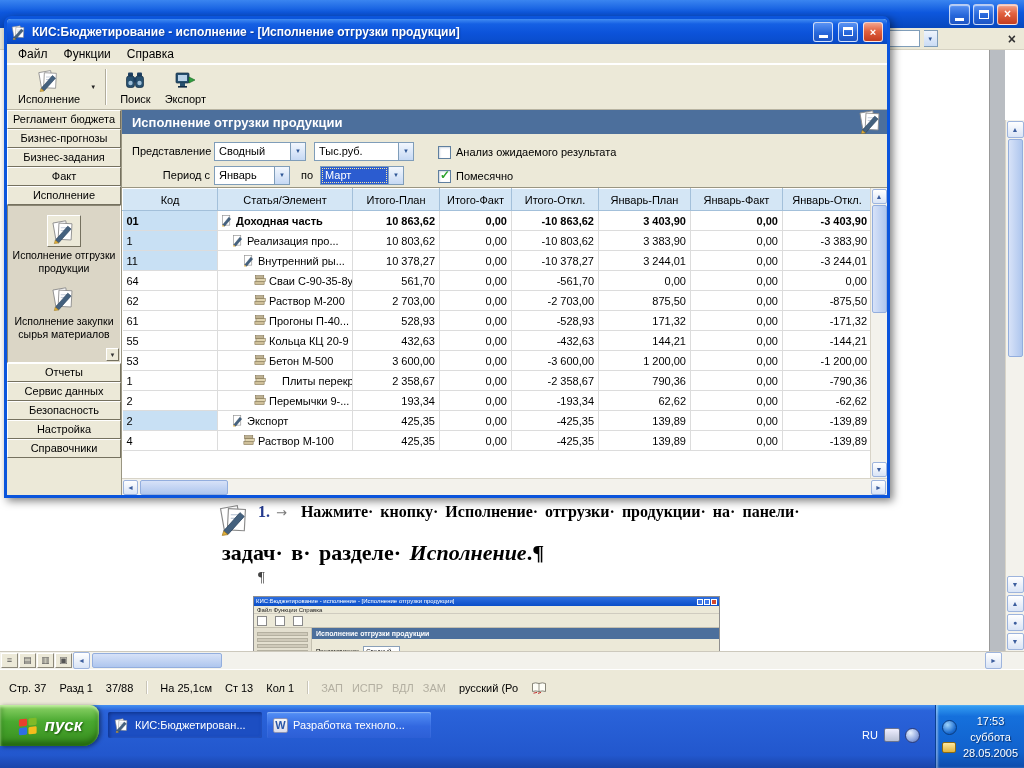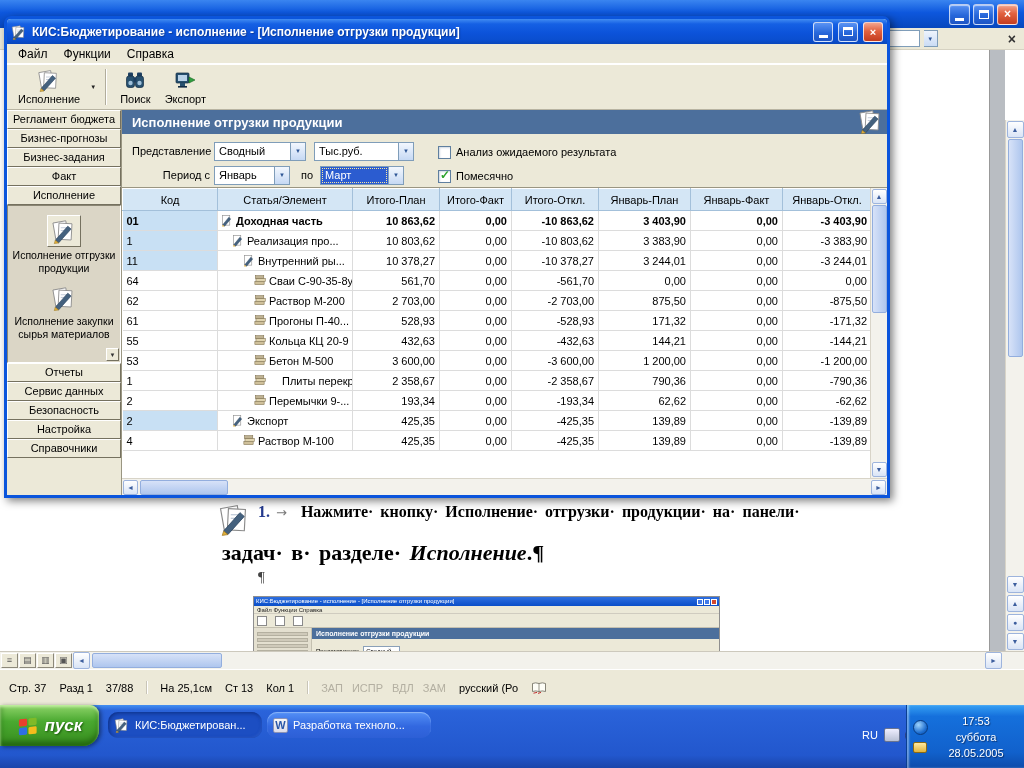--- a/index.html
+++ b/index.html
@@ -110,31 +110,31 @@
 .hthumb{flex:none;width:88px;height:15px;margin:0 1px;background:linear-gradient(#d7e2f8,#aec6ee);border:1px solid #93aede;border-radius:2px}
 .htrack{flex:1}
 .astatus{flex:none;height:21px;background:#ece9d8;display:flex;gap:3px;padding:2px 3px}
 .scell{border:1px solid;border-color:#9a9682 #fff #fff #9a9682;display:flex;align-items:center;justify-content:center;font-size:11px;overflow:hidden;white-space:nowrap}
 
 
 #taskbar{position:absolute;left:0;bottom:0;width:1024px;height:63px;background:linear-gradient(#4490f2 0%,#2a63da 9%,#2257cd 80%,#1a45aa 100%);z-index:10}
 .start{position:absolute;left:0;top:0;width:99px;height:41px;border-radius:0 9px 16px 0;background:linear-gradient(#8fd46a,#4aa930 40%,#3c9423 85%,#2f7d1a);box-shadow:inset 0 2px 3px #c4f0a4,inset 0 -4px 6px #23670f,2px 1px 4px rgba(0,0,0,.45);display:flex;align-items:center;justify-content:center;gap:6px;color:#fff;font-size:17px;font-weight:bold;font-style:italic;text-shadow:1px 1px 2px #1c5a0c}
 .wflag{width:22px;height:20px}
 .tbts{position:absolute;left:108px;top:7px;display:flex;gap:5px}
-.tbt{height:26px;border-radius:10px;color:#fff;font-size:11px;display:flex;align-items:center;gap:5px;padding:0 6px;overflow:hidden;white-space:nowrap}
+.tbt{height:26px;border-radius:2px;color:#fff;font-size:11px;display:flex;align-items:center;gap:5px;padding:0 6px;overflow:hidden;white-space:nowrap}
 .tbt.active{width:154px;background:#1c4ec2;box-shadow:inset 1px 1px 4px #0c2d80,inset -1px -1px 2px #2f63d8}
 .tbt.idle{width:164px;background:linear-gradient(#5490f6,#3268e0 55%,#2d5fd6);box-shadow:inset 0 1px 1px #8ab4f8}
 .tlab{overflow:hidden;text-overflow:ellipsis}
 .kicon{width:16px;height:16px;flex:none;display:flex}
 .wicon{width:15px;height:15px;flex:none;background:linear-gradient(#f8f8f8,#dcdcea);color:#2b57a8;font-weight:bold;font-size:11px;display:flex;align-items:center;justify-content:center;border:1px solid #8a92b6;border-radius:2px}
 .lang{position:absolute;right:146px;top:24px;color:#fff;font-size:11px}
 .tb-ic{position:absolute;top:23px;width:16px;height:14px}
 .kb-ic{right:124px;background:linear-gradient(#eef,#b8c0d4);border:1px solid #6a7490;border-radius:2px}
 .round-ic{right:104px;width:15px;height:15px;border-radius:50%;background:radial-gradient(circle at 35% 30%,#e8f2ff,#8ea6e0 60%,#51639e);border:1px solid #2e3e78}
-.tray{position:absolute;right:0;top:0;width:118px;height:63px;background:linear-gradient(#35a0f4,#1570dc 18%,#1161cc 75%,#0d4cab);border-left:1px solid #0a3f92;box-shadow:inset 2px 0 2px rgba(255,255,255,.4);display:flex;align-items:center;gap:4px;padding:4px 4px 4px 6px;color:#fff}
+.tray{position:absolute;right:0;top:0;width:89px;height:63px;background:linear-gradient(#35a0f4,#1570dc 18%,#1161cc 75%,#0d4cab);border-left:1px solid #0a3f92;box-shadow:inset 2px 0 2px rgba(255,255,255,.4);display:flex;align-items:center;gap:4px;padding:4px 4px 4px 6px;color:#fff}
 .tray-icons{display:flex;flex-direction:column;gap:7px}
 .tray-ic1{width:15px;height:15px;border-radius:50%;background:radial-gradient(circle at 35% 30%,#9fd4fc,#1b6cd0 65%,#0d4a9e);border:1px solid #0a3c80}
 .tray-ic2{width:14px;height:11px;background:linear-gradient(#ffe9a0,#e0b43c);border:1px solid #8a6a14;border-radius:2px}
 .clock{flex:1;text-align:center;font-size:11px;line-height:16px;text-shadow:1px 1px 1px rgba(0,0,20,.5)}
 </style>
 </head>
 <body>
 
 <svg style="position:absolute;width:0;height:0" aria-hidden="true">
   <defs>

